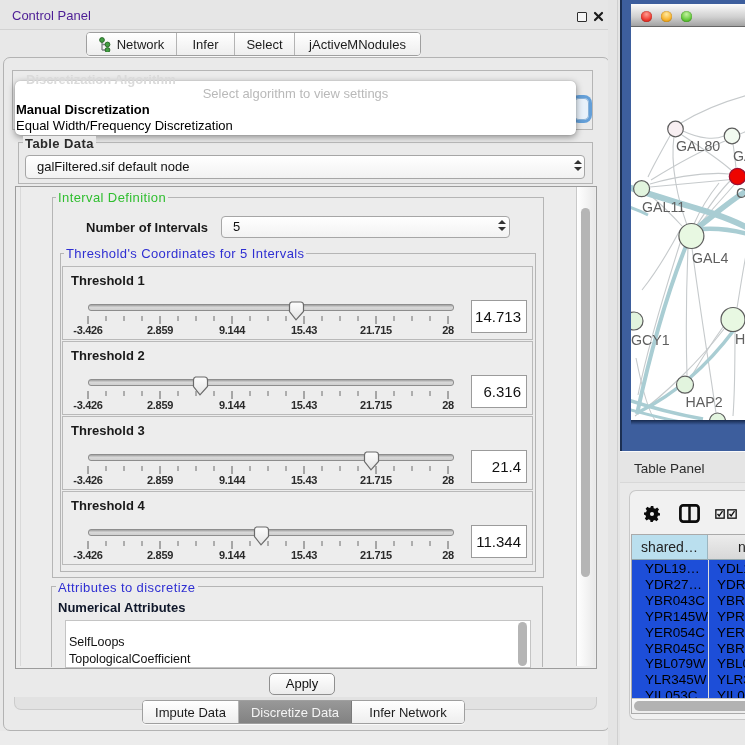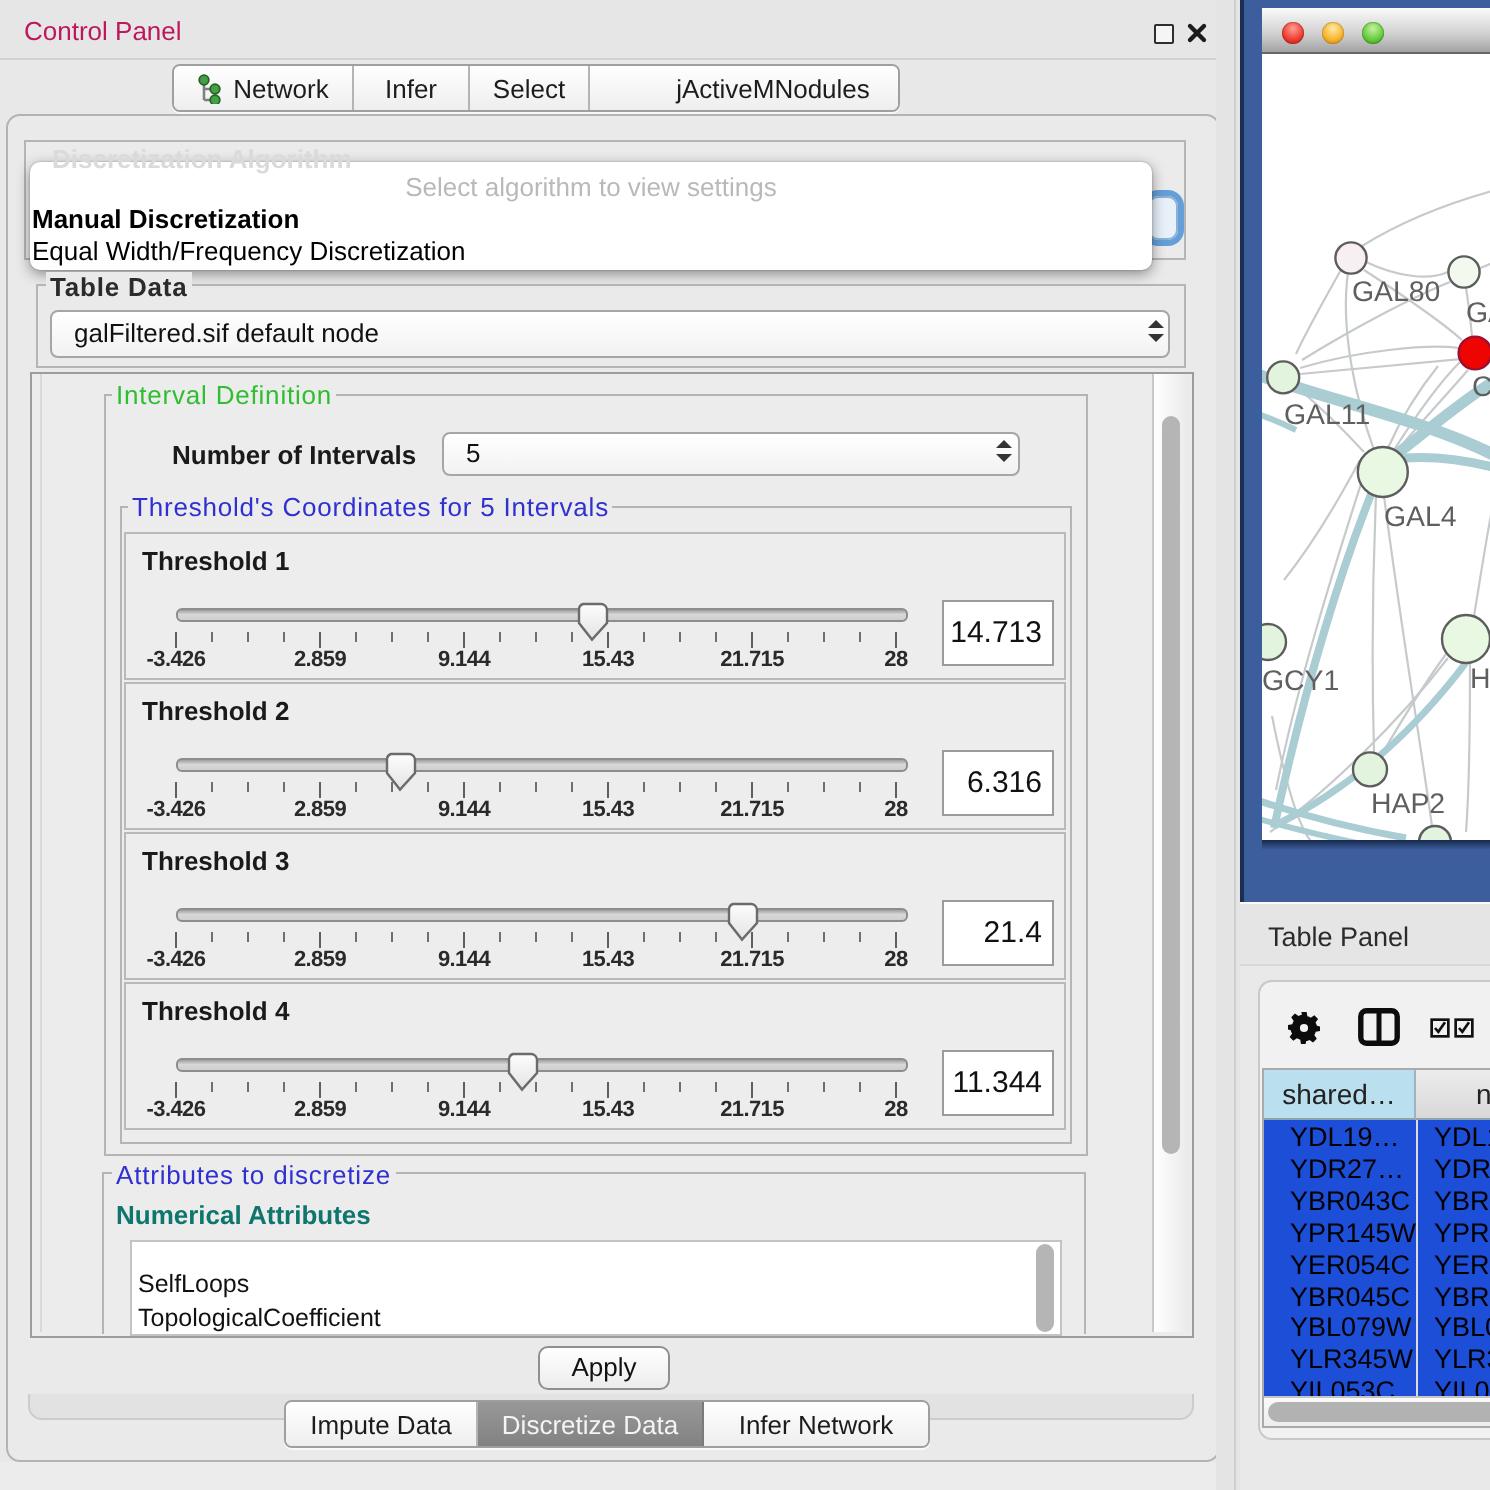--- a/index.html
+++ b/index.html
@@ -25,42 +25,42 @@
     font-size:15px;color:#111;text-align:right;line-height:31px;padding-right:5px;}
   .ticklab{position:absolute;top:57px;width:60px;margin-left:-30px;text-align:center;
     font-size:11px;font-weight:bold;color:#2a2a2a;letter-spacing:-0.3px;}
   .thumb{position:absolute;top:34px;width:18px;height:20px;margin-left:-9px;}
 </style>
 </head>
 <body>
 <div id="page">
 
   <div class="abs" style="left:0;top:0;width:620px;height:29px;background:#e6e6e6;border-bottom:1px solid #d2d2d2;"></div>
-  <div class="abs" style="left:12px;top:8px;font-size:13px;color:#be185d;">Control Panel</div>
+  <div class="abs" style="left:12px;top:8px;font-size:13px;color:#4c1d95;">Control Panel</div>
   <div class="abs" style="left:577px;top:12px;width:8px;height:8px;border:1.3px solid #2e2e2e;border-radius:1px;background:#f5f5f5;"></div>
   <svg class="abs" style="left:593px;top:11px;" width="11" height="11" viewBox="0 0 11 11">
     <path d="M2 2 L9 9 M9 2 L2 9" stroke="#1c1c1c" stroke-width="2.2" stroke-linecap="round"></path>
   </svg>
 
   <div class="abs" style="left:3px;top:57px;width:605px;height:672px;background:#eaeaea;border:1px solid #b3b3b3;border-radius:7px;"></div>
 
   <div class="abs" style="left:14px;top:697px;width:581px;height:12px;background:#e2e2e2;border:1px solid #cccccc;border-top:none;border-radius:0 0 7px 7px;"></div>
 
   <div class="seg" style="left:86px;top:32px;">
     <div style="width:89px;">
       <svg width="12" height="15" viewBox="0 0 12 15" style="margin-right:6px;">
         <path d="M3 3 L3 13 M3 7.5 L8 7.5 M3 13 L8 13" stroke="#7d8086" stroke-width="1.3" fill="none"></path>
         <circle cx="3" cy="3" r="2.4" fill="#44a044" stroke="#256325" stroke-width="0.9"></circle>
         <circle cx="8.5" cy="7.5" r="2.4" fill="#44a044" stroke="#256325" stroke-width="0.9"></circle>
         <circle cx="8.5" cy="13" r="2.4" fill="#44a044" stroke="#256325" stroke-width="0.9"></circle>
       </svg>
       Network</div>
     <div style="width:57px;">Infer</div>
     <div style="width:59px;">Select</div>
-    <div style="width:125px;padding-left:29px;">jActiveMNodules</div>
+    <div style="width:125px;">jActiveMNodules</div>
   </div>
 
   <div class="gbox" style="left:12px;top:70px;width:579px;height:58px;background:#ebebeb;"></div>
 
   <div class="abs" style="left:574px;top:98px;width:15px;height:22px;border-radius:5px;background:#e8f1fa;
        box-shadow:0 0 0 3px #649fd8, inset 0 0 0 1px #8ab2d8;"></div>
 
   <div class="abs" style="left:15px;top:81px;width:561px;height:54px;background:#ffffff;border-radius:5px;
        box-shadow:0 2px 7px rgba(0,0,0,0.42), 0 0 1px rgba(0,0,0,0.3);"></div>
   <div class="abs" style="left:26px;top:72px;font-size:13px;font-weight:bold;color:#dadada;">Discretization Algorithm</div>
@@ -171,21 +171,21 @@
     <div class="ticklab" style="left:313px;">21.715</div>
     <div class="ticklab" style="left:385px;">28</div>
     <svg class="thumb" style="left:198px;" width="18" height="20" viewBox="0 0 18 20">
       <path d="M4.5,1 h9 a3,3 0 0 1 3,3 v6.5 L9,18.8 L2.5,10.5 v-6.5 a3,3 0 0 1 2,-3 z" fill="url(#tg)" stroke="#6b6b6b" stroke-width="1.2"></path>
     </svg>
     <div class="vbox">11.344</div>
   </div>
 
   <div class="gbox" style="left:51px;top:586px;width:490px;height:80px;border-bottom:none;"></div>
   <div class="grouplab" style="left:56px;top:580px;color:#2f2fd2;">Attributes to discretize</div>
-  <div class="abs" style="left:58px;top:600px;font-size:13px;font-weight:bold;color:#0f766e;">Numerical Attributes</div>
+  <div class="abs" style="left:58px;top:600px;font-size:13px;font-weight:bold;color:#0f172a;">Numerical Attributes</div>
   <div class="abs" style="left:65px;top:620px;width:464px;height:46px;background:#ffffff;border:1px solid #c4c4c4;overflow:hidden;">
     <div style="font-size:12.5px;color:#111;padding:13px 0 0 3px;line-height:17px;">SelfLoops<br>TopologicalCoefficient<br>BetweennessCentrality</div>
   </div>
   <div class="abs" style="left:518px;top:622px;width:9px;height:44px;background:#b5b5b5;border-radius:5px;"></div>
 
   <div class="abs" style="left:269px;top:673px;width:64px;height:20px;background:linear-gradient(#ffffff,#ececec);
        border:1px solid #8f8f8f;border-radius:5px;font-size:13px;color:#111;text-align:center;line-height:19px;">Apply</div>
 
   <div class="seg" style="left:142px;top:700px;">
     <div style="width:95px;">Impute Data</div>

